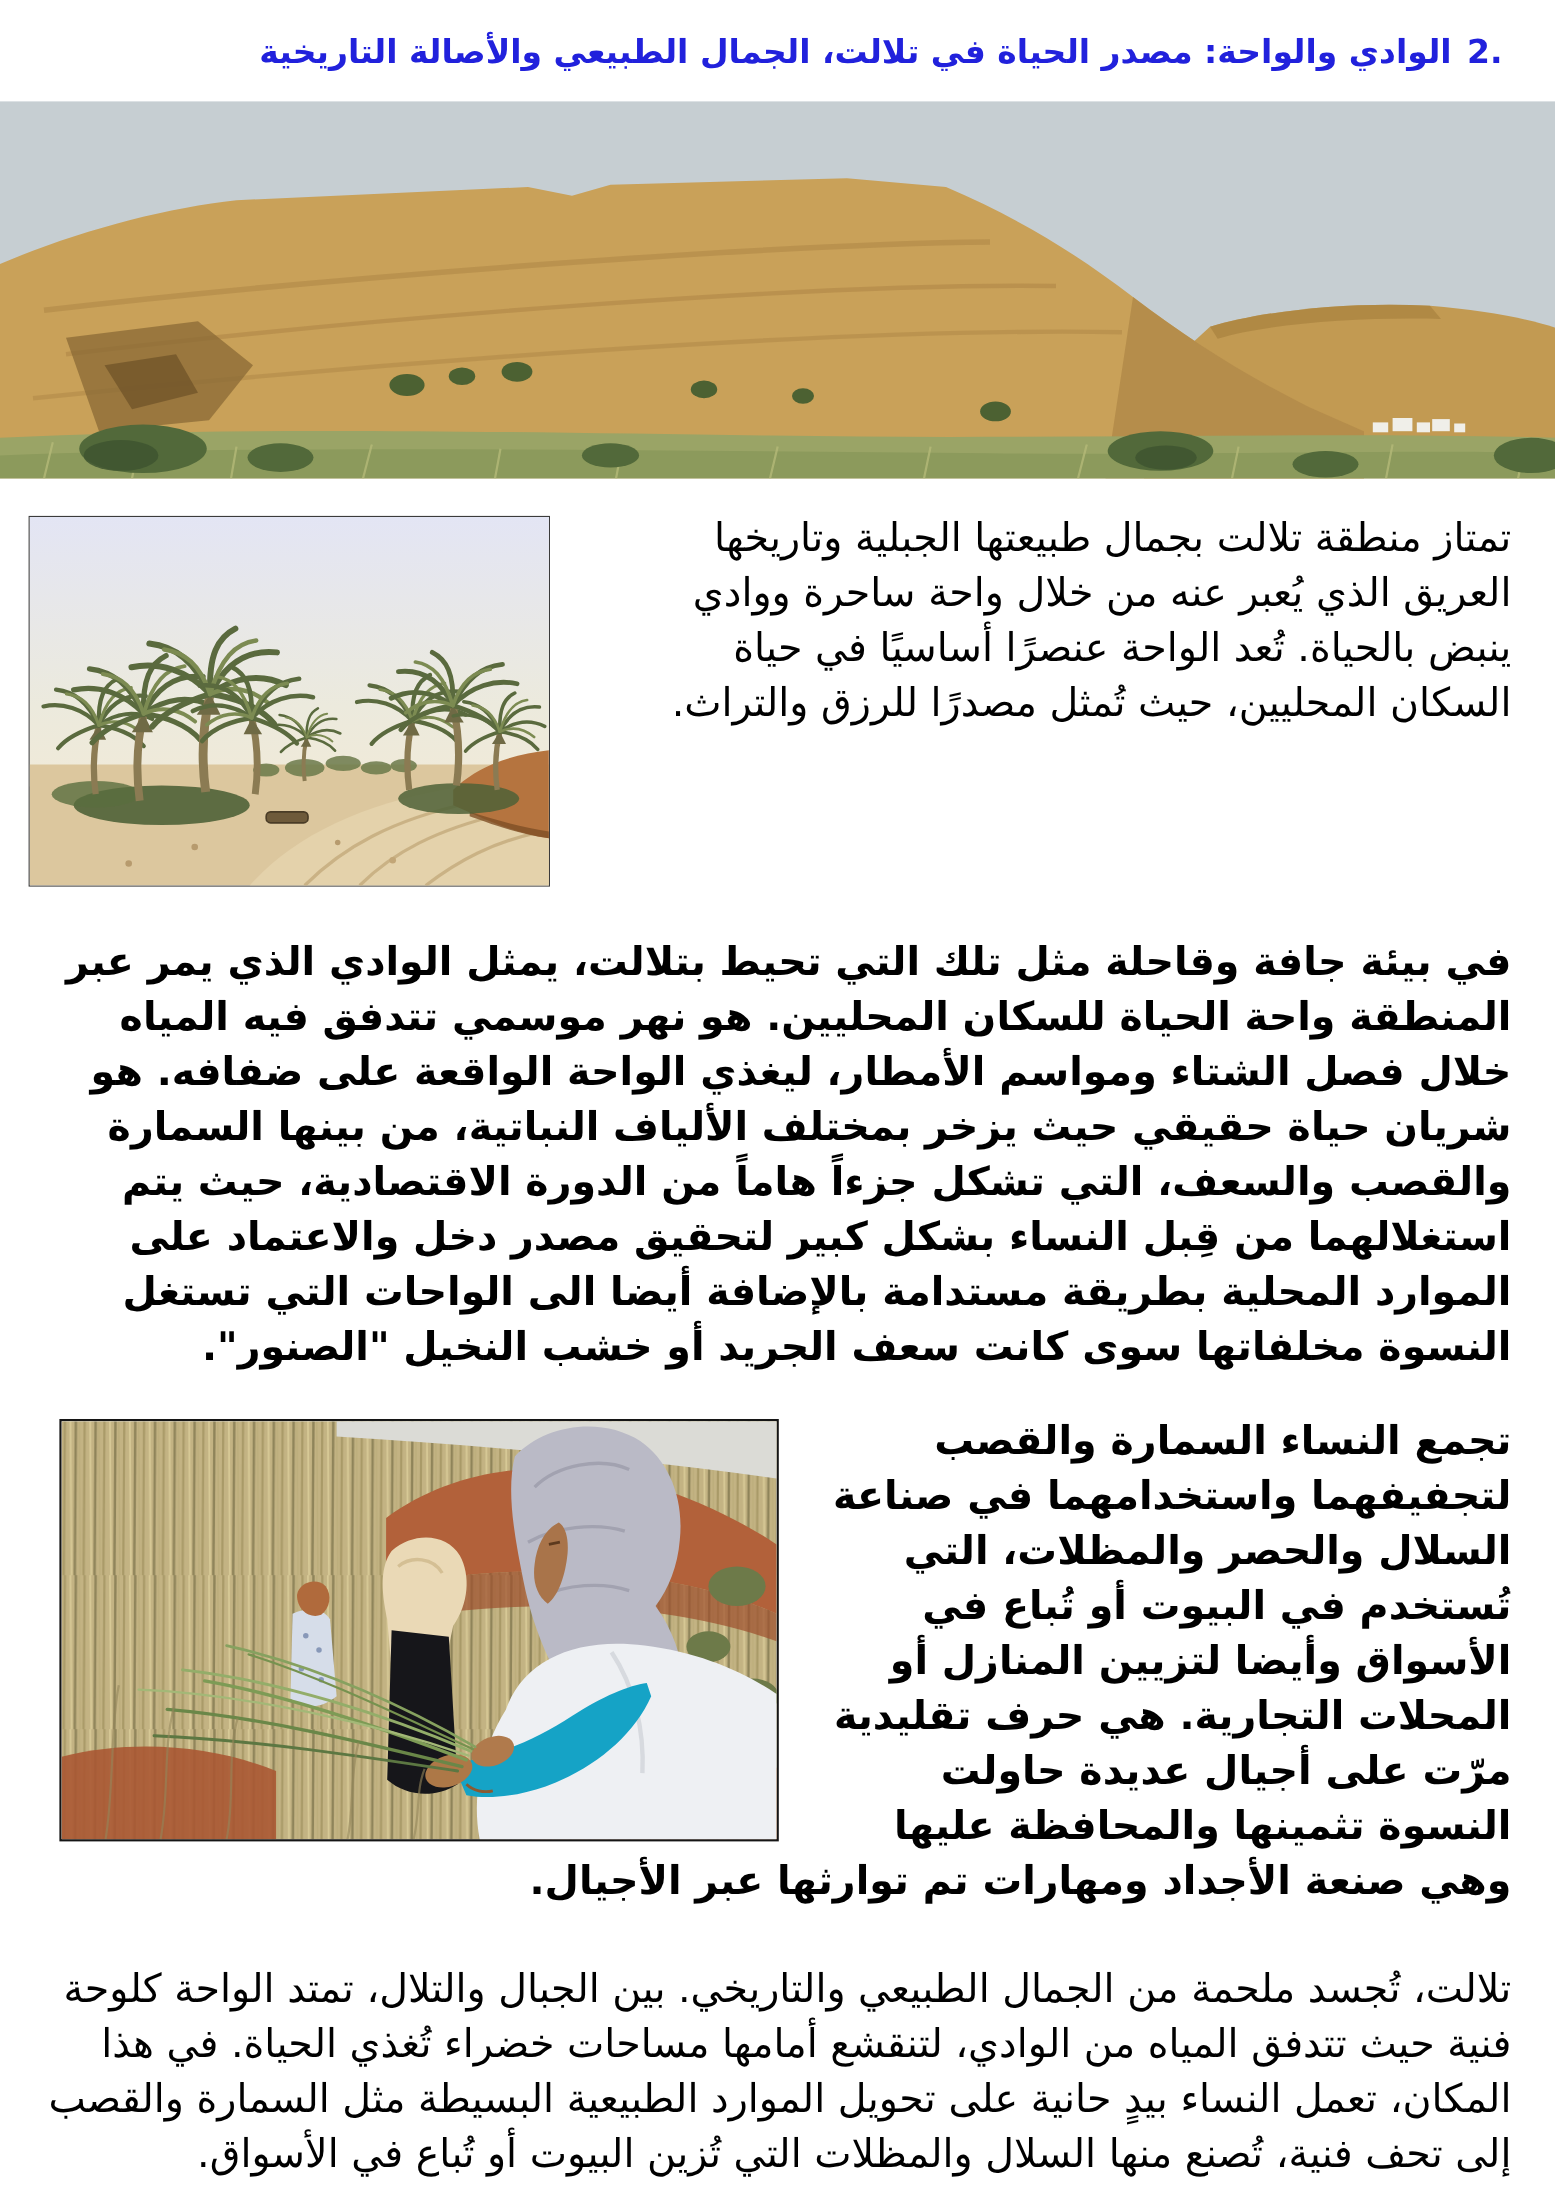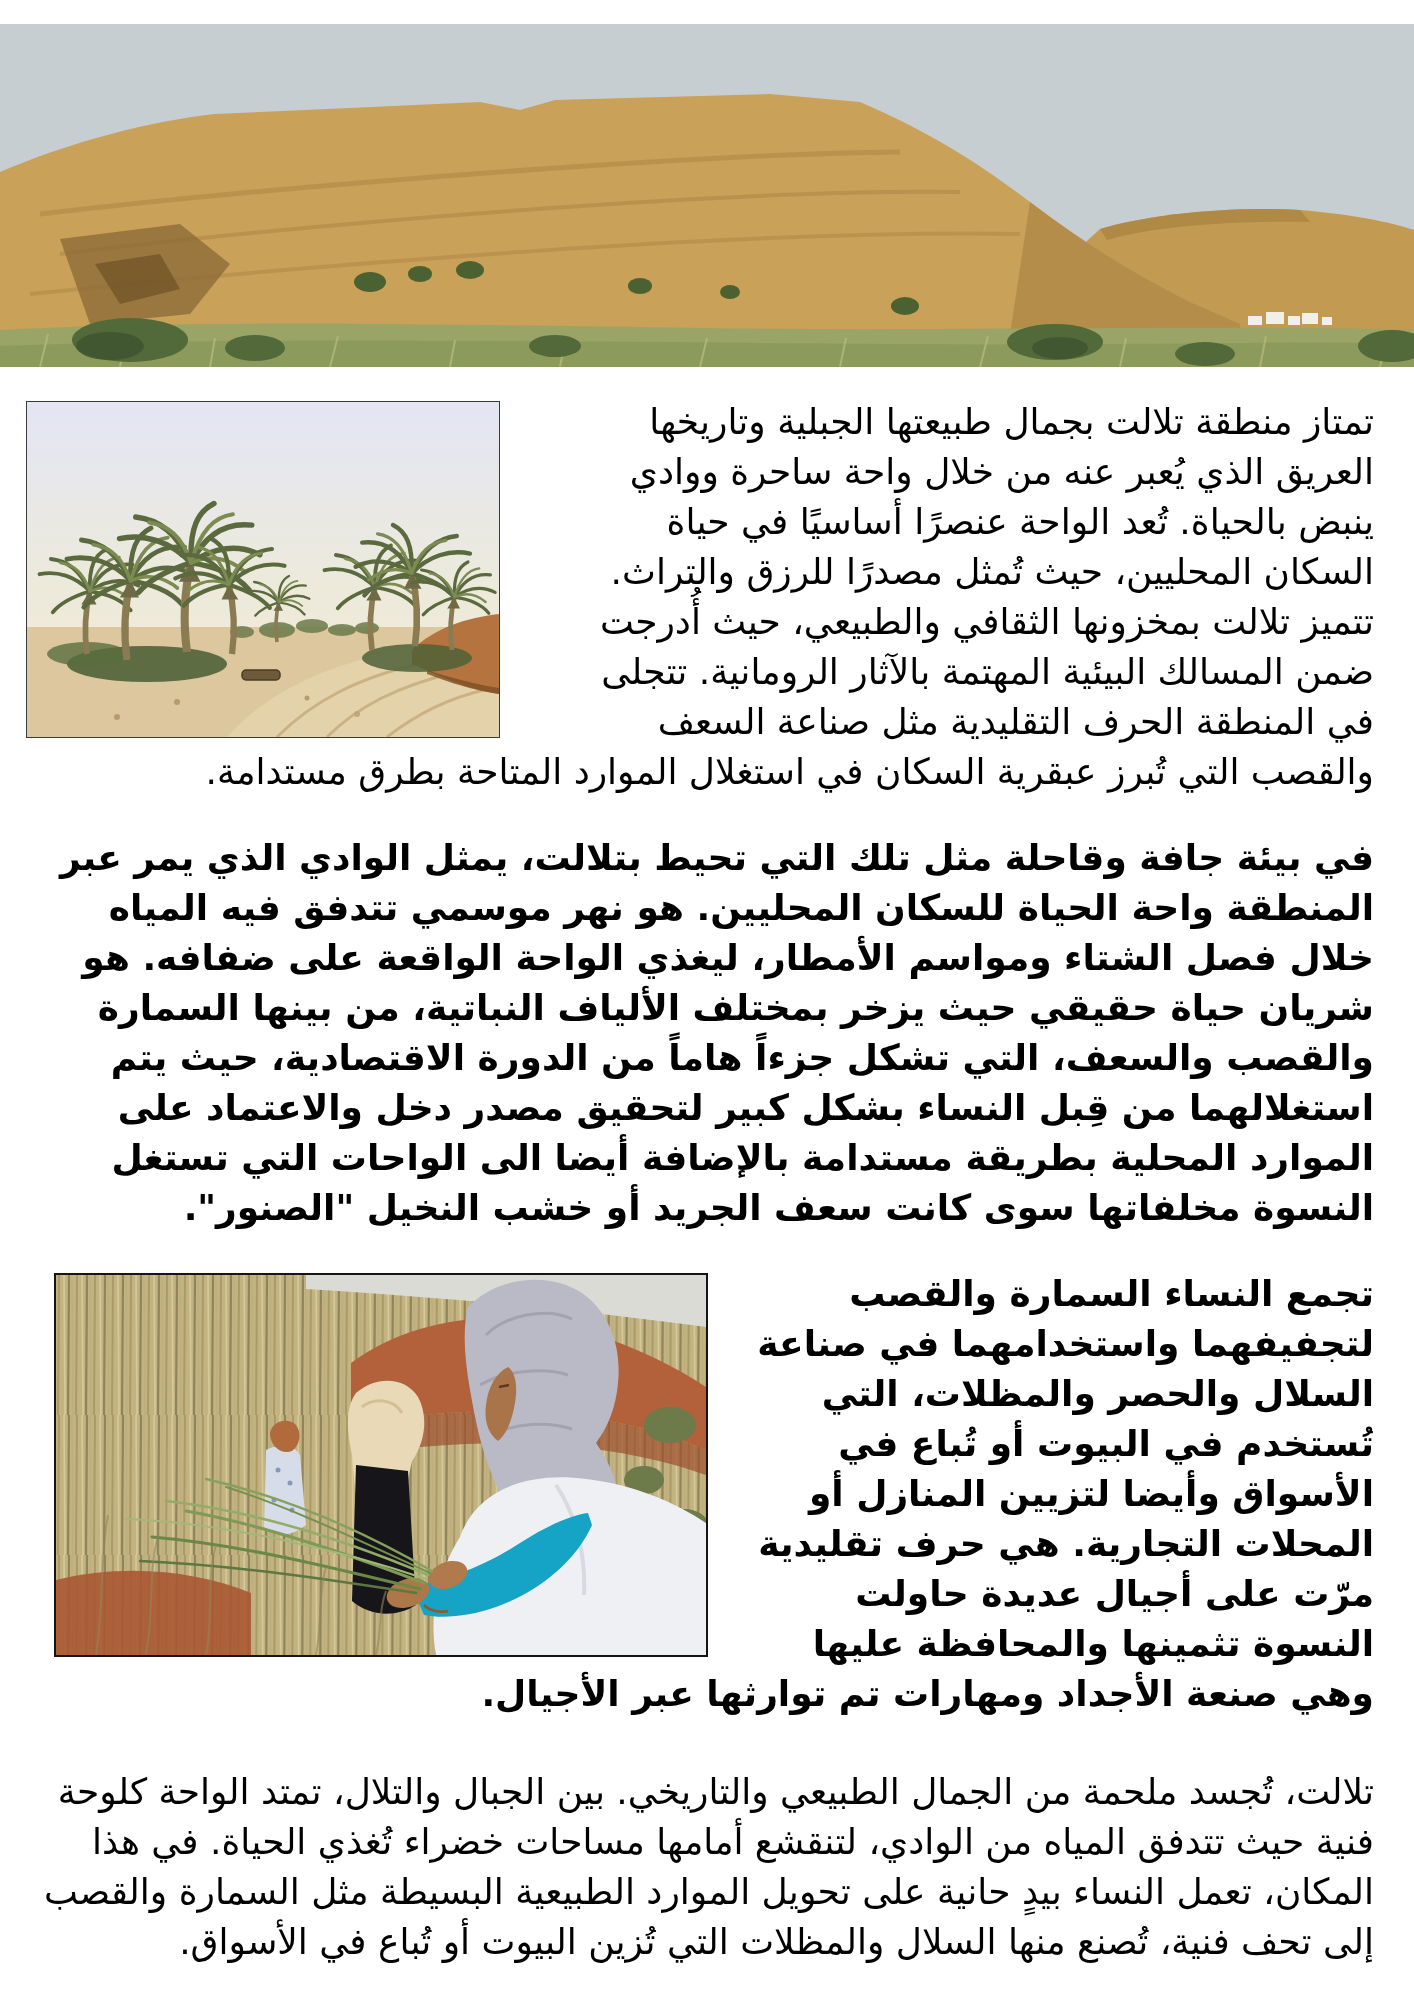--- a/index.html
+++ b/index.html
@@ -52,20 +52,21 @@
     margin:0;
   }
   .par{margin:36px 40px 0 40px;font-weight:bold;}
   .par-last{margin:48px 40px 0 40px;}
 </style>
 </head>
 <body>
 
 <div class="page">
 
+  <h1 class="title"><span class="num">2.</span><span>الوادي والواحة: مصدر الحياة في تلالت، الجمال الطبيعي والأصالة التاريخية</span></h1>
 
   <figure class="hero">
     <svg viewBox="0 0 1414 343" preserveAspectRatio="none">
       <rect width="1414" height="343" fill="#c6ced2"></rect>
       <g>
         <path d="M1040,260 L1100,205 C1150,190 1230,182 1300,186 C1350,190 1390,198 1414,206 L1414,343 L1040,343 Z" fill="#c29a52"></path>
         <path d="M1100,205 C1150,190 1230,182 1300,186 L1310,198 C1240,196 1152,202 1107,216 Z" fill="#a8813f" opacity="0.7"></path>
       </g>
       <g>
         <path d="M0,343 L0,148 C70,118 150,97 215,90 L350,84 L480,78 L520,86 L555,76 L770,70 L860,78 C930,108 980,140 1030,178 C1080,216 1130,248 1190,278 L1240,300 L1240,343 Z" fill="#c9a159"></path>
@@ -191,21 +192,20 @@
         <g>
           <rect x="215" y="268" width="38" height="10" rx="4" fill="#6e5a3a" stroke="#4a3c26" stroke-width="1.5"></rect>
           <circle cx="150" cy="300" r="3" fill="#b79b6e"></circle>
             <circle cx="90" cy="315" r="3" fill="#b79b6e"></circle>
           <circle cx="280" cy="296" r="2.5" fill="#b79b6e"></circle>
             <circle cx="330" cy="312" r="3" fill="#c2a677"></circle>
         </g>
       </svg>
     </figure>
     <p>تمتاز منطقة تلالت بجمال طبيعتها الجبلية وتاريخها العريق الذي يُعبر عنه من خلال واحة ساحرة ووادي ينبض بالحياة. تُعد الواحة عنصرًا أساسيًا في حياة السكان المحليين، حيث تُمثل مصدرًا للرزق والتراث.</p>
-    <p>تتميز تلالت بمخزونها الثقافي والطبيعي، حيث أُدرجت ضمن المسالك البيئية المهتمة بالآثار الرومانية. تتجلى في المنطقة الحرف التقليدية مثل صناعة السعف والقصب التي تُبرز عبقرية السكان في استغلال الموارد المتاحة بطرق مستدامة.</p>
   </section>
 
   <p class="bodytext par">في بيئة جافة وقاحلة مثل تلك التي تحيط بتلالت، يمثل الوادي الذي يمر عبر المنطقة واحة الحياة للسكان المحليين. هو نهر موسمي تتدفق فيه المياه خلال فصل الشتاء ومواسم الأمطار، ليغذي الواحة الواقعة على ضفافه. هو شريان حياة حقيقي حيث يزخر بمختلف الألياف النباتية، من بينها السمارة والقصب والسعف، التي تشكل جزءاً هاماً من الدورة الاقتصادية، حيث يتم استغلالهما من قِبل النساء بشكل كبير لتحقيق مصدر دخل والاعتماد على الموارد المحلية بطريقة مستدامة بالإضافة أيضا الى الواحات التي تستغل النسوة مخلفاتها سوى كانت سعف الجريد أو خشب النخيل "الصنور".</p>
 
   <section class="sec sec2">
     <figure class="photo photo-women">
       <svg viewBox="0 0 650 380" preserveAspectRatio="none">
         <defs>
           <pattern id="grassP" width="18" height="140" patternUnits="userSpaceOnUse">
             <rect width="18" height="140" fill="#c3b383"></rect>

